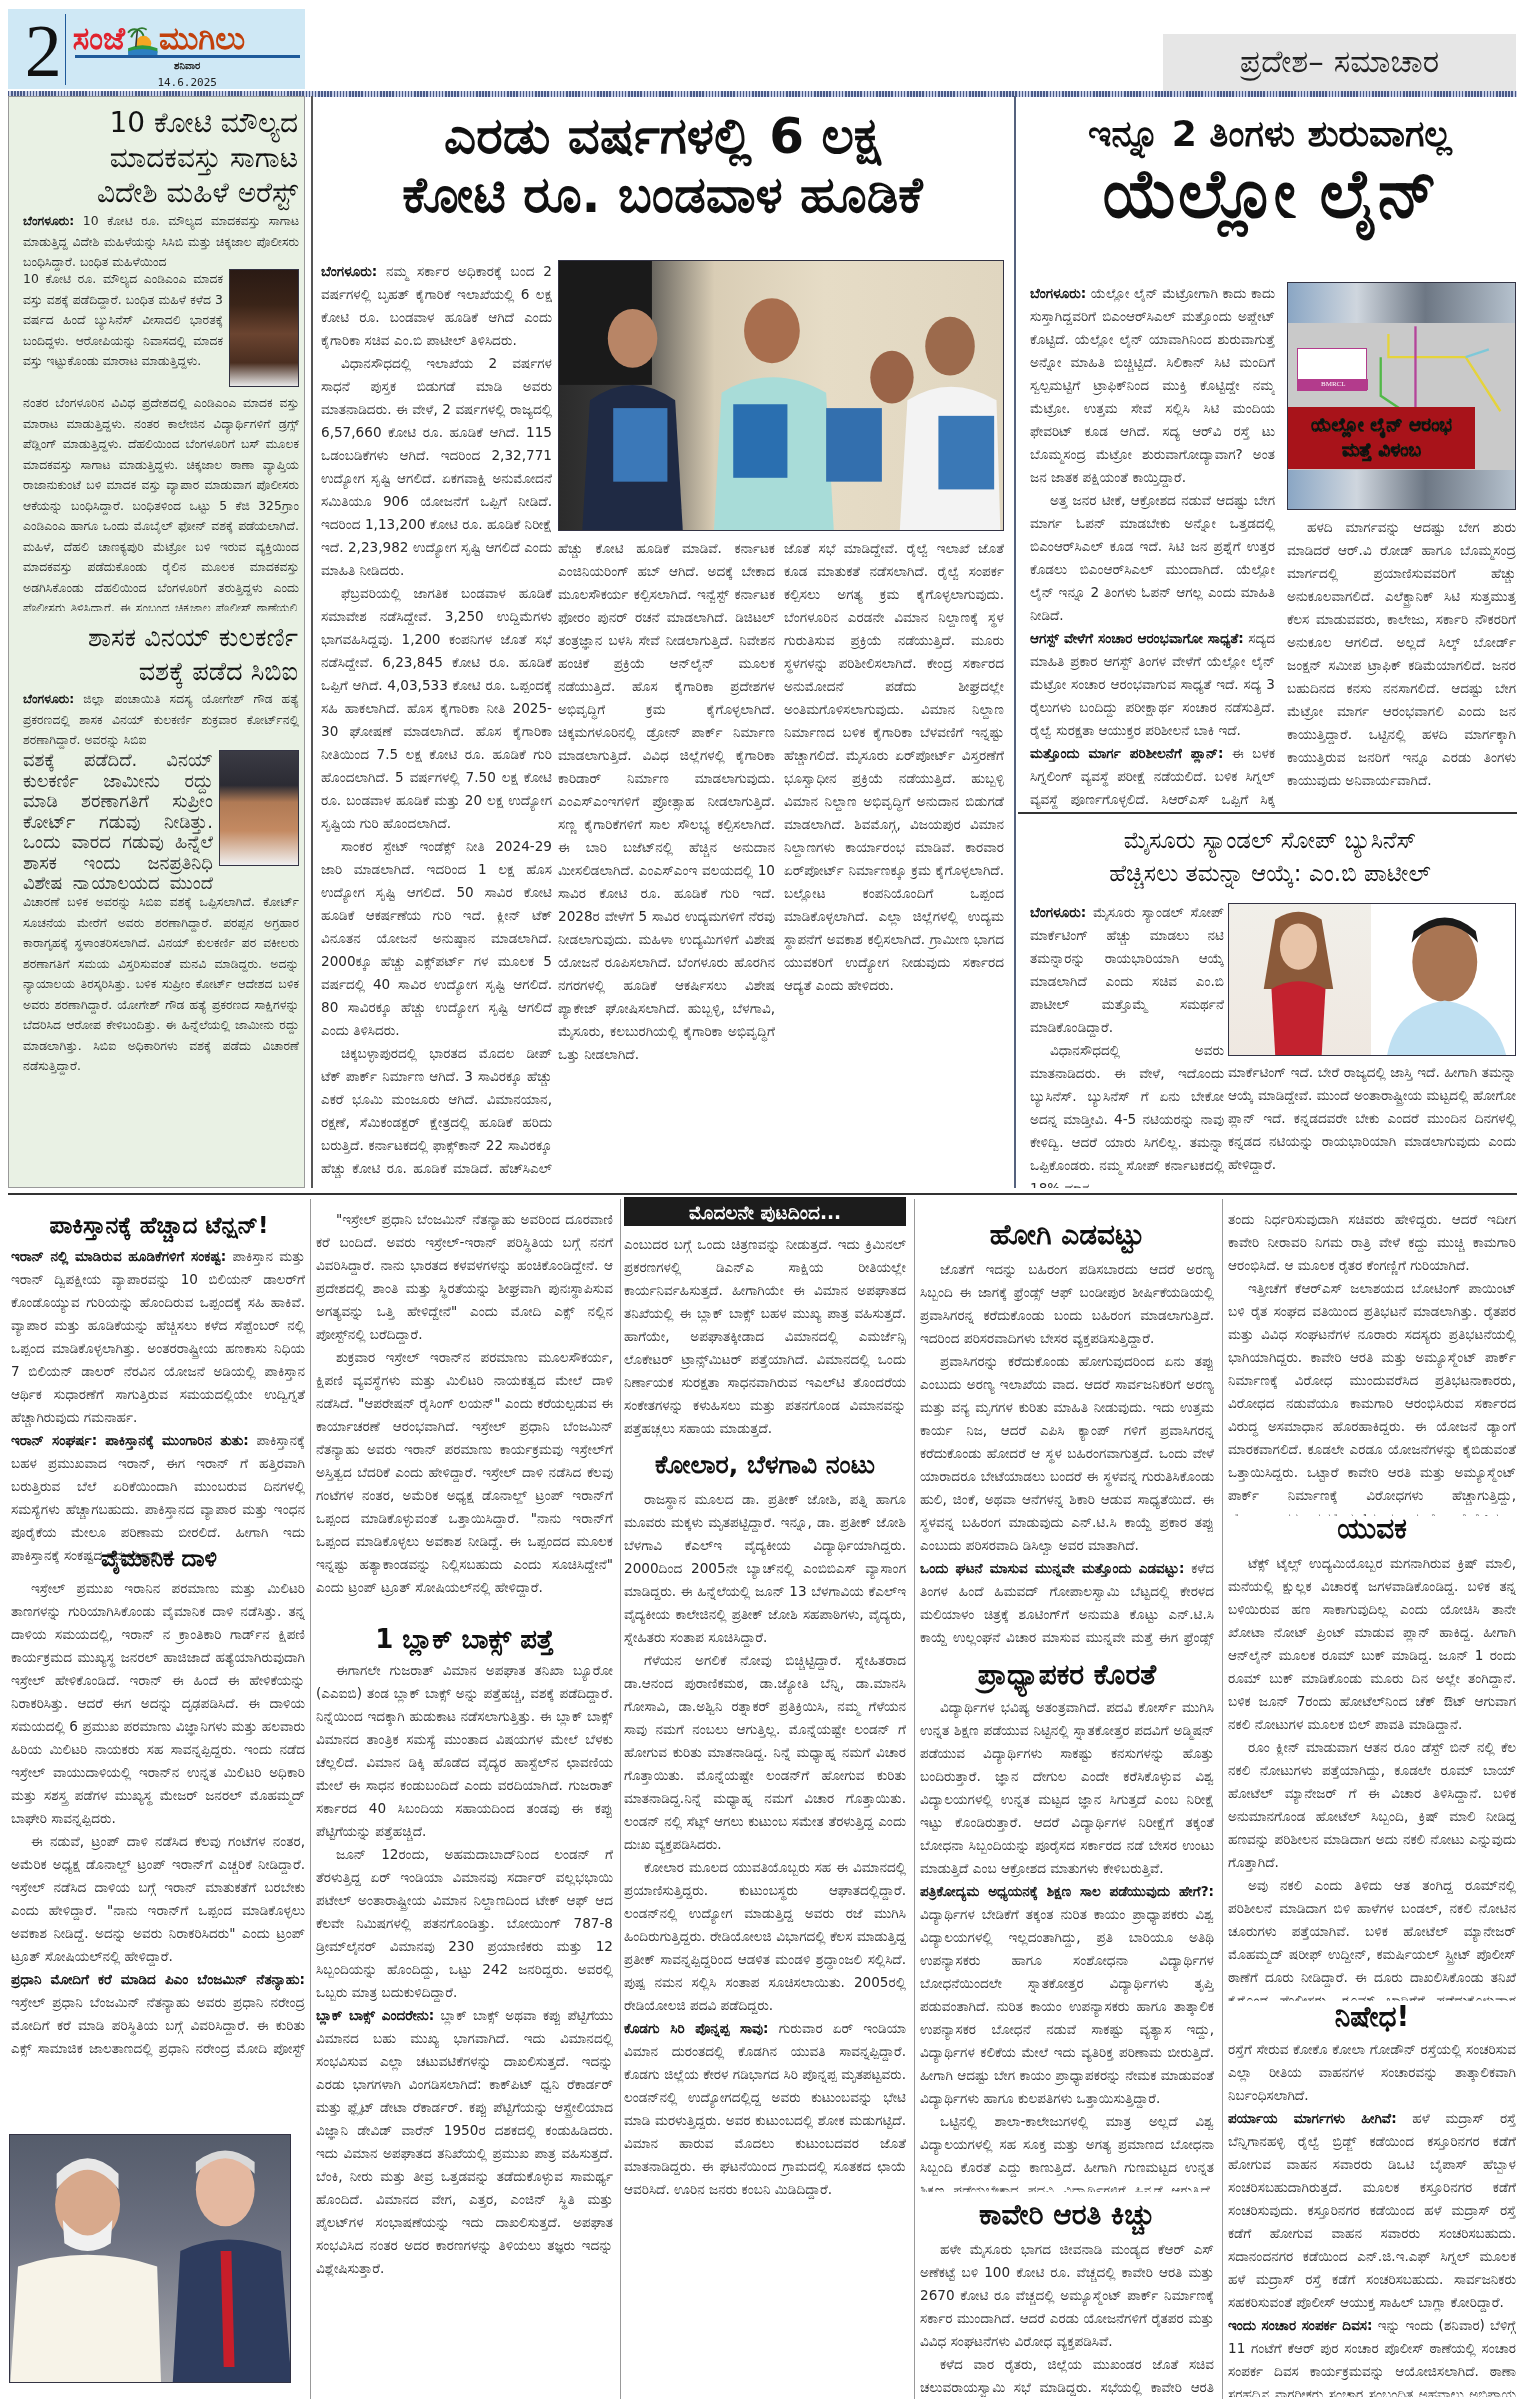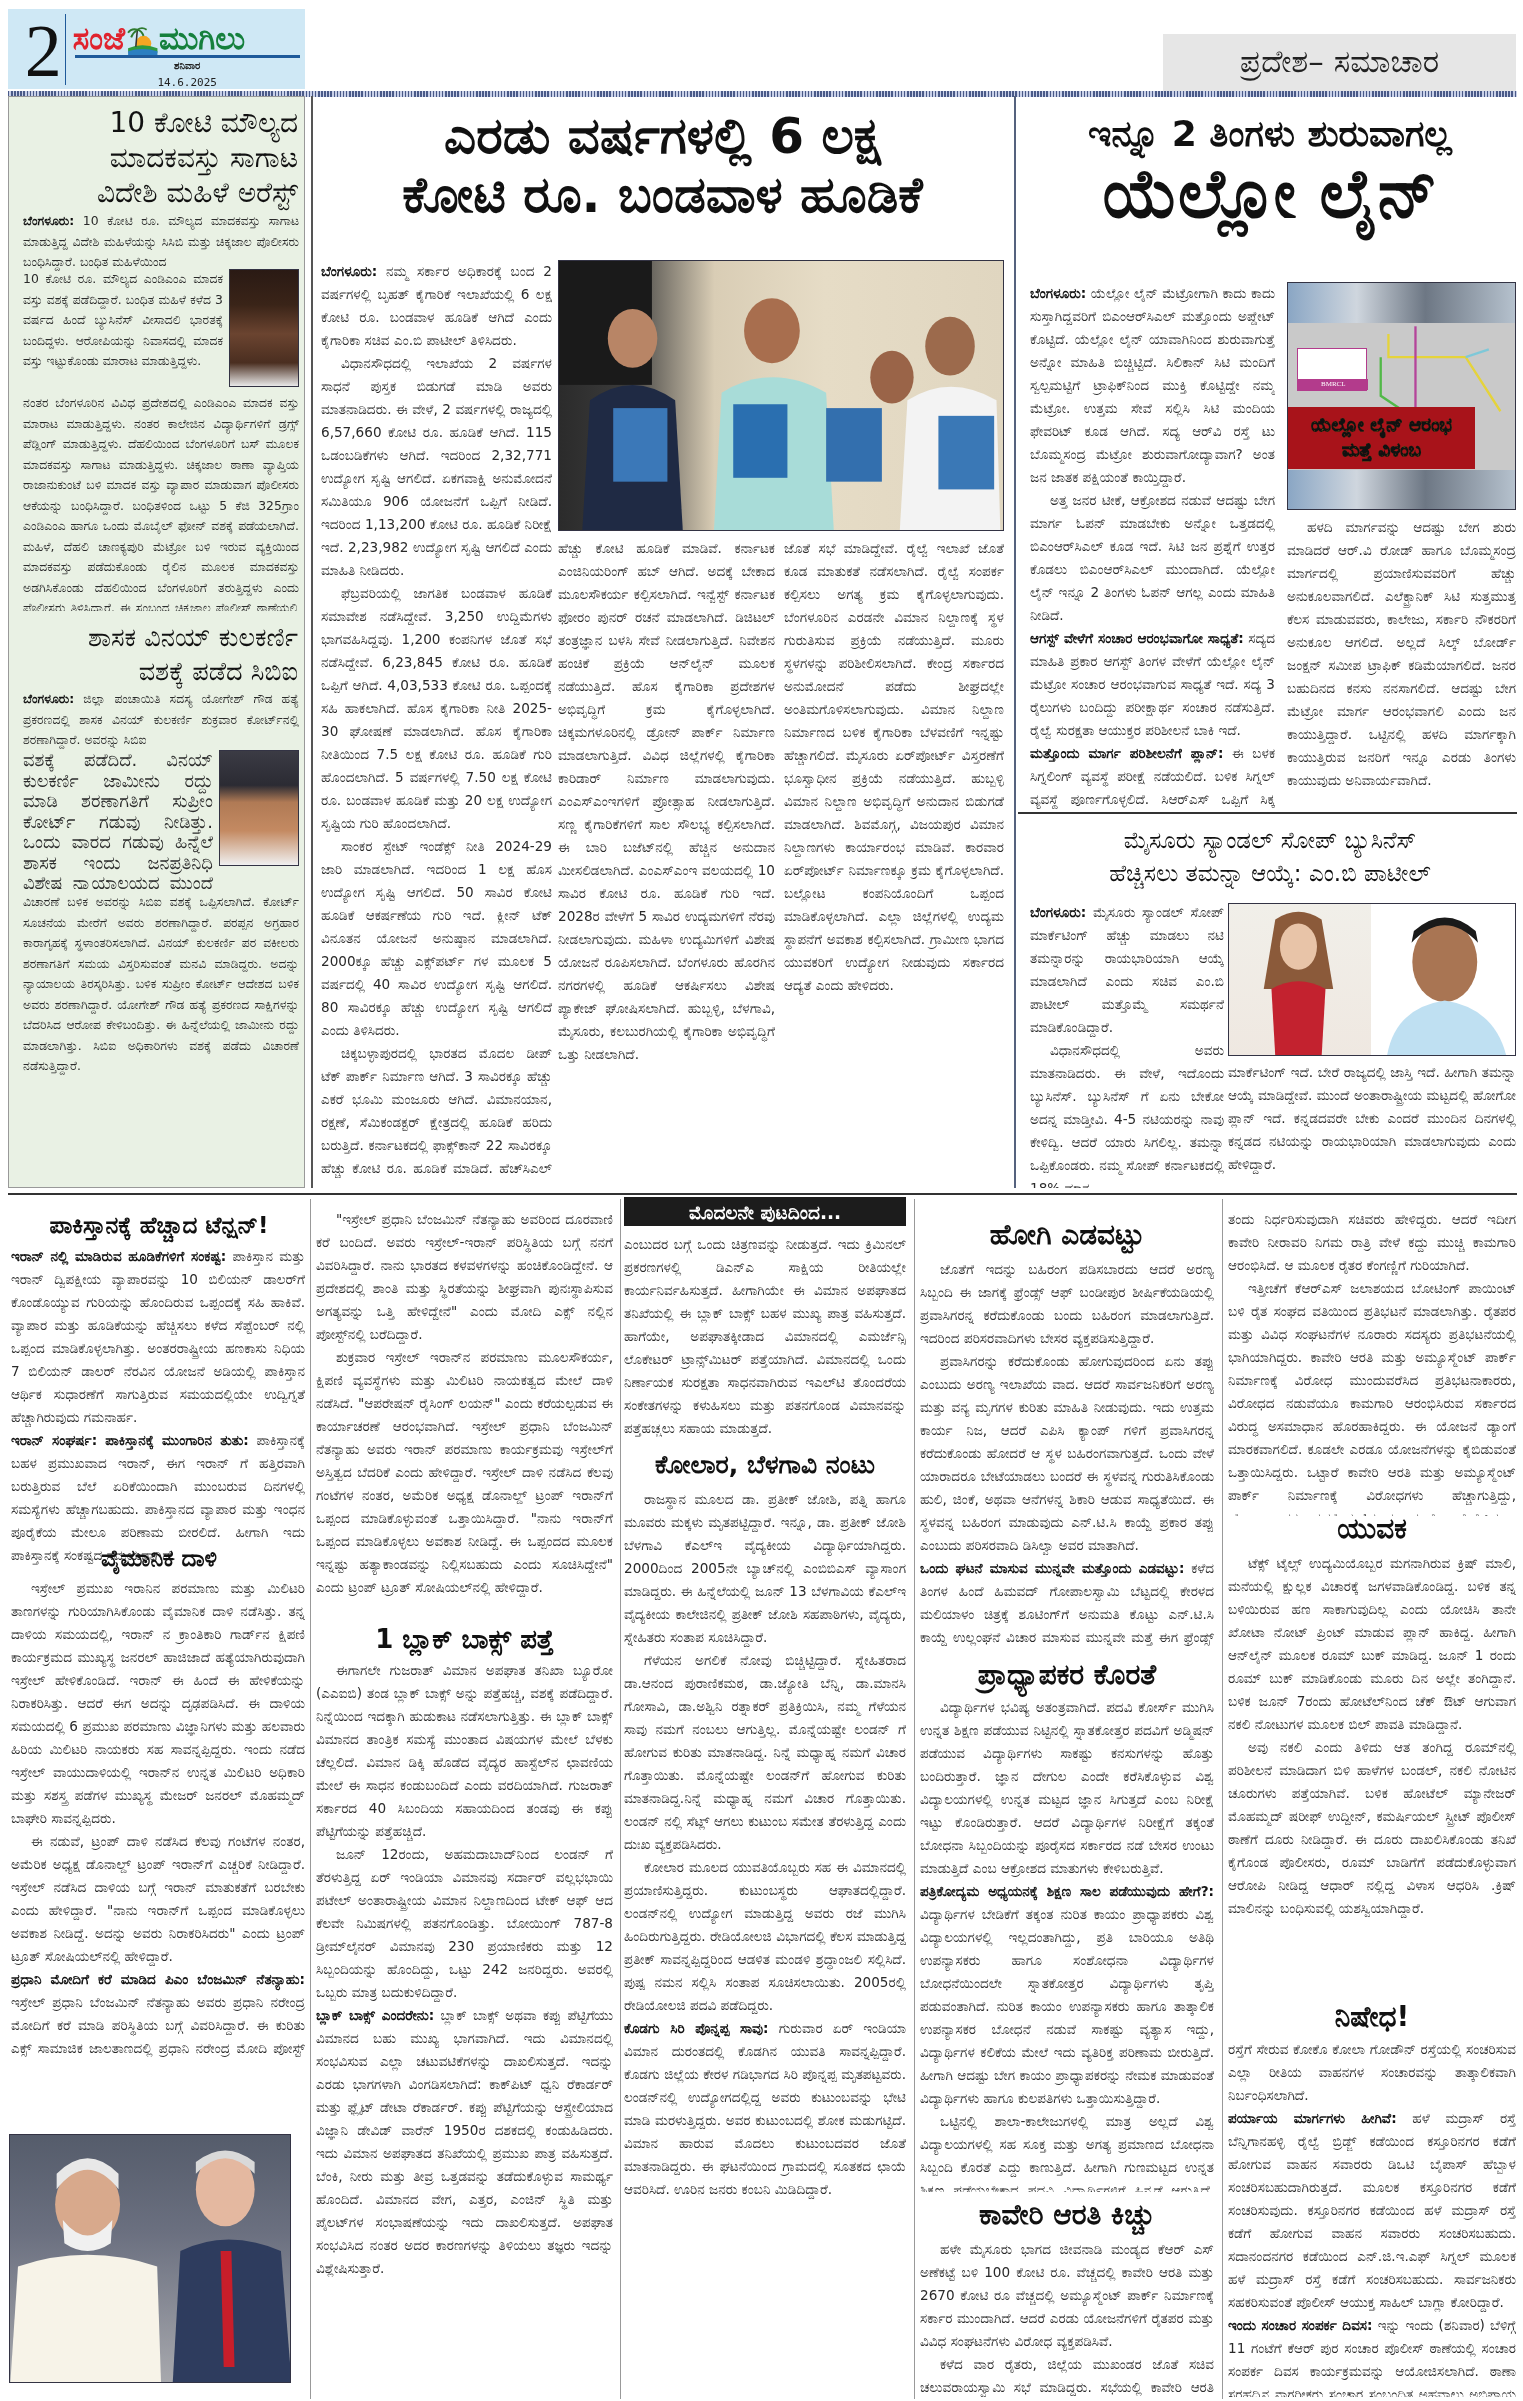--- a/index.html
+++ b/index.html
@@ -14,21 +14,21 @@
   .dots { height: 6.2px; background: repeating-linear-gradient(90deg, #4a5a88 0 1.5px, #c8d0e8 1.5px 3.1px); }
   .rule { background: #333; }
   .photo { overflow: hidden; border: 0.8px solid #334; }
 
   
   .masthead { left: 7.7px; top: 9.3px; width: 297px; height: 80px; background: #cfe8f5; }
   .page-num { left: 17px; top: 4.6px; font-family: "Liberation Serif", serif; font-size: 74px; line-height: 74px; color: #111; }
   .mast-sep { left: 57px; top: 4.6px; width: 1.5px; height: 71px; background: #1e5a9a; }
   .paper-name { left: 65px; top: 11px; width: 229px; font-size: 31px; font-weight: bold; font-family: "DejaVu Sans", sans-serif; white-space: nowrap; }
   .paper-name .red { color: #e0232e; }
-  .paper-name .blk { color: #15803d; }
+  .paper-name .blk { color: #c2410c; }
   .sun-logo { display:inline-block; width: 34px; height: 31px; vertical-align: middle; }
   .mast-line { left: 67px; top: 46px; width: 225px; height: 2.3px; background: #1e5a9a; }
   .weekday { left: 67px; top: 51px; width: 225px; text-align: center; font-size: 10px; font-weight: bold; font-family: "DejaVu Sans", sans-serif; }
   .date { left: 67px; top: 67px; width: 225px; text-align: center; font-size: 11px; font-family: "DejaVu Sans Mono", monospace; }
 
   .section-box { left: 1163px; top: 34px; width: 353px; height: 58px; background: #e6e6e6; }
   .section-title { left: 1163px; top: 43px; width: 353px; text-align: center; font-size: 31px; font-family: "DejaVu Sans", sans-serif; color: #222; }
 
   
   .left-col { left: 7.7px; top: 96px; width: 297px; height: 1092px; background: #e9f1e4; border: 0.8px solid #999; }
@@ -256,20 +256,21 @@
 </div>
 
 <div class="abs" style="left:1222px; top:1199px; width:0.8px; height:1200px; background:#999;"></div>
 <div class="abs body-text" style="left:1228px; top:1208px; width:288px; height:308px; overflow:hidden;">
   <p class="noind">ತಂದು ನಿರ್ಧರಿಸುವುದಾಗಿ ಸಚಿವರು ಹೇಳಿದ್ದರು. ಆದರೆ ಇದೀಗ ಕಾವೇರಿ ನೀರಾವರಿ ನಿಗಮ ರಾತ್ರಿ ವೇಳೆ ಕದ್ದು ಮುಚ್ಚಿ ಕಾಮಗಾರಿ ಆರಂಭಿಸಿದೆ. ಆ ಮೂಲಕ ರೈತರ ಕೆಂಗಣ್ಣಿಗೆ ಗುರಿಯಾಗಿದೆ.</p>
   <p>ಇತ್ತೀಚೆಗೆ ಕೆಆರ್‌ಎಸ್ ಜಲಾಶಯದ ಬೋಟಿಂಗ್ ಪಾಯಿಂಟ್ ಬಳಿ ರೈತ ಸಂಘದ ವತಿಯಿಂದ ಪ್ರತಿಭಟನೆ ಮಾಡಲಾಗಿತ್ತು. ರೈತಪರ ಮತ್ತು ವಿವಿಧ ಸಂಘಟನೆಗಳ ನೂರಾರು ಸದಸ್ಯರು ಪ್ರತಿಭಟನೆಯಲ್ಲಿ ಭಾಗಿಯಾಗಿದ್ದರು. ಕಾವೇರಿ ಆರತಿ ಮತ್ತು ಅಮ್ಯೂಸ್ಮೆಂಟ್ ಪಾರ್ಕ್ ನಿರ್ಮಾಣಕ್ಕೆ ವಿರೋಧ ಮುಂದುವರೆಸಿದ ಪ್ರತಿಭಟನಾಕಾರರು, ವಿರೋಧದ ನಡುವೆಯೂ ಕಾಮಗಾರಿ ಆರಂಭಿಸಿರುವ ಸರ್ಕಾರದ ವಿರುದ್ಧ ಅಸಮಾಧಾನ ಹೊರಹಾಕಿದ್ದರು. ಈ ಯೋಜನೆ ಡ್ಯಾಂಗೆ ಮಾರಕವಾಗಲಿದೆ. ಕೂಡಲೇ ಎರಡೂ ಯೋಜನೆಗಳನ್ನು ಕೈಬಿಡುವಂತೆ ಒತ್ತಾಯಿಸಿದ್ದರು. ಒಟ್ಟಾರೆ ಕಾವೇರಿ ಆರತಿ ಮತ್ತು ಅಮ್ಯೂಸ್ಮೆಂಟ್ ಪಾರ್ಕ್ ನಿರ್ಮಾಣಕ್ಕೆ ವಿರೋಧಗಳು ಹೆಚ್ಚಾಗುತ್ತಿದ್ದು, ಹೋರಾಟಗಾರರ ಒತ್ತಡಕ್ಕೆ ಮಣಿದು ಸರ್ಕಾರ ಯೋಜನೆ ಕೈಬಿಡುತ್ತಾ ಕಾದು ನೋಡಬೇಕಿದೆ.</p>
 </div>
 <div class="abs hl" style="left:1228px; top:1510px; width:288px; font-size:28px; line-height:37px;text-align:center;">ಯುವಕ</div>
 <div class="abs body-text" style="left:1228px; top:1552px; width:288px; height:449px; overflow:hidden;">
   <p>ಟೆಕ್ಸ್ ಟೈಲ್ಸ್ ಉದ್ಯಮಿಯೊಬ್ಬರ ಮಗನಾಗಿರುವ ಕ್ರಿಷ್ ಮಾಲಿ, ಮನೆಯಲ್ಲಿ ಕ್ಷುಲ್ಲಕ ವಿಚಾರಕ್ಕೆ ಜಗಳವಾಡಿಕೊಂಡಿದ್ದ. ಬಳಿಕ ತನ್ನ ಬಳಿಯಿರುವ ಹಣ ಸಾಕಾಗುವುದಿಲ್ಲ ಎಂದು ಯೋಚಿಸಿ ತಾನೇ ಖೋಟಾ ನೋಟ್ ಪ್ರಿಂಟ್ ಮಾಡುವ ಪ್ಲಾನ್ ಹಾಕಿದ್ದ. ಹೀಗಾಗಿ ಆನ್‌ಲೈನ್ ಮೂಲಕ ರೂಮ್ ಬುಕ್ ಮಾಡಿದ್ದ. ಜೂನ್ 1 ರಂದು ರೂಮ್ ಬುಕ್ ಮಾಡಿಕೊಂಡು ಮೂರು ದಿನ ಅಲ್ಲೇ ತಂಗಿದ್ದಾನೆ. ಬಳಿಕ ಜೂನ್ 7ರಂದು ಹೋಟೆಲ್‌ನಿಂದ ಚೆಕ್ ಔಟ್ ಆಗುವಾಗ ನಕಲಿ ನೋಟುಗಳ ಮೂಲಕ ಬಿಲ್ ಪಾವತಿ ಮಾಡಿದ್ದಾನೆ.</p>
+  <p>ರೂಂ ಕ್ಲೀನ್ ಮಾಡುವಾಗ ಆತನ ರೂಂ ಡೆಸ್ಟ್ ಬಿನ್ ನಲ್ಲಿ ಕೆಲ ನಕಲಿ ನೋಟುಗಳು ಪತ್ತೆಯಾಗಿದ್ದು, ಕೂಡಲೇ ರೂಮ್ ಬಾಯ್ ಹೋಟೆಲ್ ಮ್ಯಾನೇಜರ್ ಗೆ ಈ ವಿಚಾರ ತಿಳಿಸಿದ್ದಾನೆ. ಬಳಿಕ ಅನುಮಾನಗೊಂಡ ಹೋಟೆಲ್ ಸಿಬ್ಬಂದಿ, ಕ್ರಿಷ್ ಮಾಲಿ ನೀಡಿದ್ದ ಹಣವನ್ನು ಪರಿಶೀಲನ ಮಾಡಿದಾಗ ಅದು ನಕಲಿ ನೋಟು ಎನ್ನುವುದು ಗೊತ್ತಾಗಿದೆ.</p>
   <p>ಅವು ನಕಲಿ ಎಂದು ತಿಳಿದು ಆತ ತಂಗಿದ್ದ ರೂಮ್‌ನಲ್ಲಿ ಪರಿಶೀಲನೆ ಮಾಡಿದಾಗ ಬಿಳಿ ಹಾಳೆಗಳ ಬಂಡಲ್, ನಕಲಿ ನೋಟಿನ ಚೂರುಗಳು ಪತ್ತೆಯಾಗಿವೆ. ಬಳಿಕ ಹೋಟೆಲ್ ಮ್ಯಾನೇಜರ್ ಮೊಹಮ್ಮದ್ ಷರೀಫ್ ಉದ್ದೀನ್, ಕಮರ್ಷಿಯಲ್ ಸ್ಟ್ರೀಟ್ ಪೊಲೀಸ್ ಠಾಣೆಗೆ ದೂರು ನೀಡಿದ್ದಾರೆ. ಈ ದೂರು ದಾಖಲಿಸಿಕೊಂಡು ತನಿಖೆ ಕೈಗೊಂಡ ಪೊಲೀಸರು, ರೂಮ್ ಬಾಡಿಗೆಗೆ ಪಡೆದುಕೊಳ್ಳುವಾಗ ಆರೋಪಿ ನೀಡಿದ್ದ ಆಧಾರ್ ನಲ್ಲಿದ್ದ ವಿಳಾಸ ಆಧರಿಸಿ .ಕ್ರಿಷ್ ಮಾಲಿನನ್ನು ಬಂಧಿಸುವಲ್ಲಿ ಯಶಸ್ವಿಯಾಗಿದ್ದಾರೆ.</p>
 </div>
 <div class="abs hl" style="left:1228px; top:1998px; width:288px; font-size:28px; line-height:37px;">ನಿಷೇಧ!</div>
 <div class="abs body-text" style="left:1228px; top:2038px; width:288px; height:359px; overflow:hidden;">
   <p class="noind">ರಸ್ತೆಗೆ ಸೇರುವ ಕೋಕೊ ಕೋಲಾ ಗೋಡೌನ್ ರಸ್ತೆಯಲ್ಲಿ ಸಂಚರಿಸುವ ಎಲ್ಲಾ ರೀತಿಯ ವಾಹನಗಳ ಸಂಚಾರವನ್ನು ತಾತ್ಕಾಲಿಕವಾಗಿ ನಿರ್ಬಂಧಿಸಲಾಗಿದೆ.</p>
   <p class="noind"><span class="dateline">ಪರ್ಯಾಯ ಮಾರ್ಗಗಳು ಹೀಗಿವೆ:</span> <span>ಹಳೆ ಮದ್ರಾಸ್ ರಸ್ತೆ ಬೆನ್ನಿಗಾನಹಳ್ಳಿ ರೈಲ್ವೆ ಬ್ರಿಡ್ಜ್ ಕಡೆಯಿಂದ ಕಸ್ತೂರಿನಗರ ಕಡೆಗೆ ಹೋಗುವ ವಾಹನ ಸವಾರರು ಡಿಒಟಿ ಬೈಪಾಸ್ ಹೆಬ್ಬಾಳ ಸಂಚರಿಸಬಹುದಾಗಿರುತ್ತದೆ. ಮೂಲಕ ಕಸ್ತೂರಿನಗರ ಕಡೆಗೆ ಸಂಚರಿಸುವುದು. ಕಸ್ತೂರಿನಗರ ಕಡೆಯಿಂದ ಹಳೆ ಮದ್ರಾಸ್ ರಸ್ತೆ ಕಡೆಗೆ ಹೋಗುವ ವಾಹನ ಸವಾರರು ಸಂಚರಿಸಬಹುದು. ಸದಾನಂದನಗರ ಕಡೆಯಿಂದ ಎನ್.ಜಿ.ಇ.ಎಫ್ ಸಿಗ್ನಲ್ ಮೂಲಕ ಹಳೆ ಮದ್ರಾಸ್ ರಸ್ತೆ ಕಡೆಗೆ ಸಂಚರಿಸಬಹುದು. ಸಾರ್ವಜನಿಕರು ಸಹಕರಿಸುವಂತೆ ಪೊಲೀಸ್ ಆಯುಕ್ತ ಸಾಹಿಲ್ ಬಾಗ್ಲಾ ಕೋರಿದ್ದಾರೆ.</span></p>
   <p class="noind"><span class="dateline">ಇಂದು ಸಂಚಾರ ಸಂಪರ್ಕ ದಿವಸ:</span> <span>ಇನ್ನು ಇಂದು (ಶನಿವಾರ) ಬೆಳಿಗ್ಗೆ 11 ಗಂಟೆಗೆ ಕೆಆರ್ ಪುರ ಸಂಚಾರ ಪೊಲೀಸ್ ಠಾಣೆಯಲ್ಲಿ ಸಂಚಾರ ಸಂಪರ್ಕ ದಿವಸ ಕಾರ್ಯಕ್ರಮವನ್ನು ಆಯೋಜಿಸಲಾಗಿದೆ. ಠಾಣಾ ಸರಹದ್ದಿನ ನಾಗರೀಕರು ಸಂಚಾರ ಸಂಬಂಧಿತ ಅಹವಾಲು ಅಭಿಪ್ರಾಯ ಸಲಹೆ ಮತ್ತು ಪರಿಹಾರದ ಕುರಿತು ಮುಕ್ತವಾದ ಚರ್ಚೆಯಲ್ಲಿ ಪಾಲ್ಗೊಳ್ಳಬಹುದು ಎಂದು ತಿಳಿಸಲಾಗಿದೆ.</span></p>
 </div>
 
 

